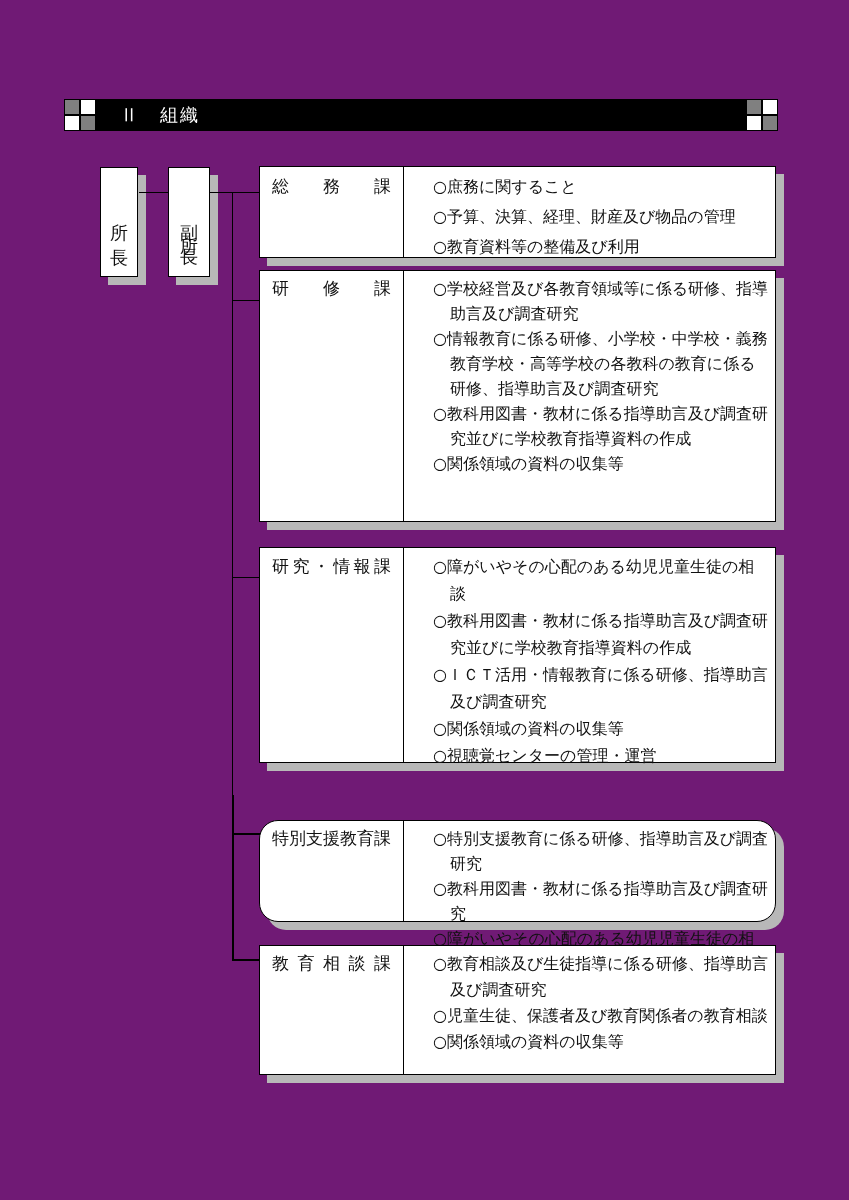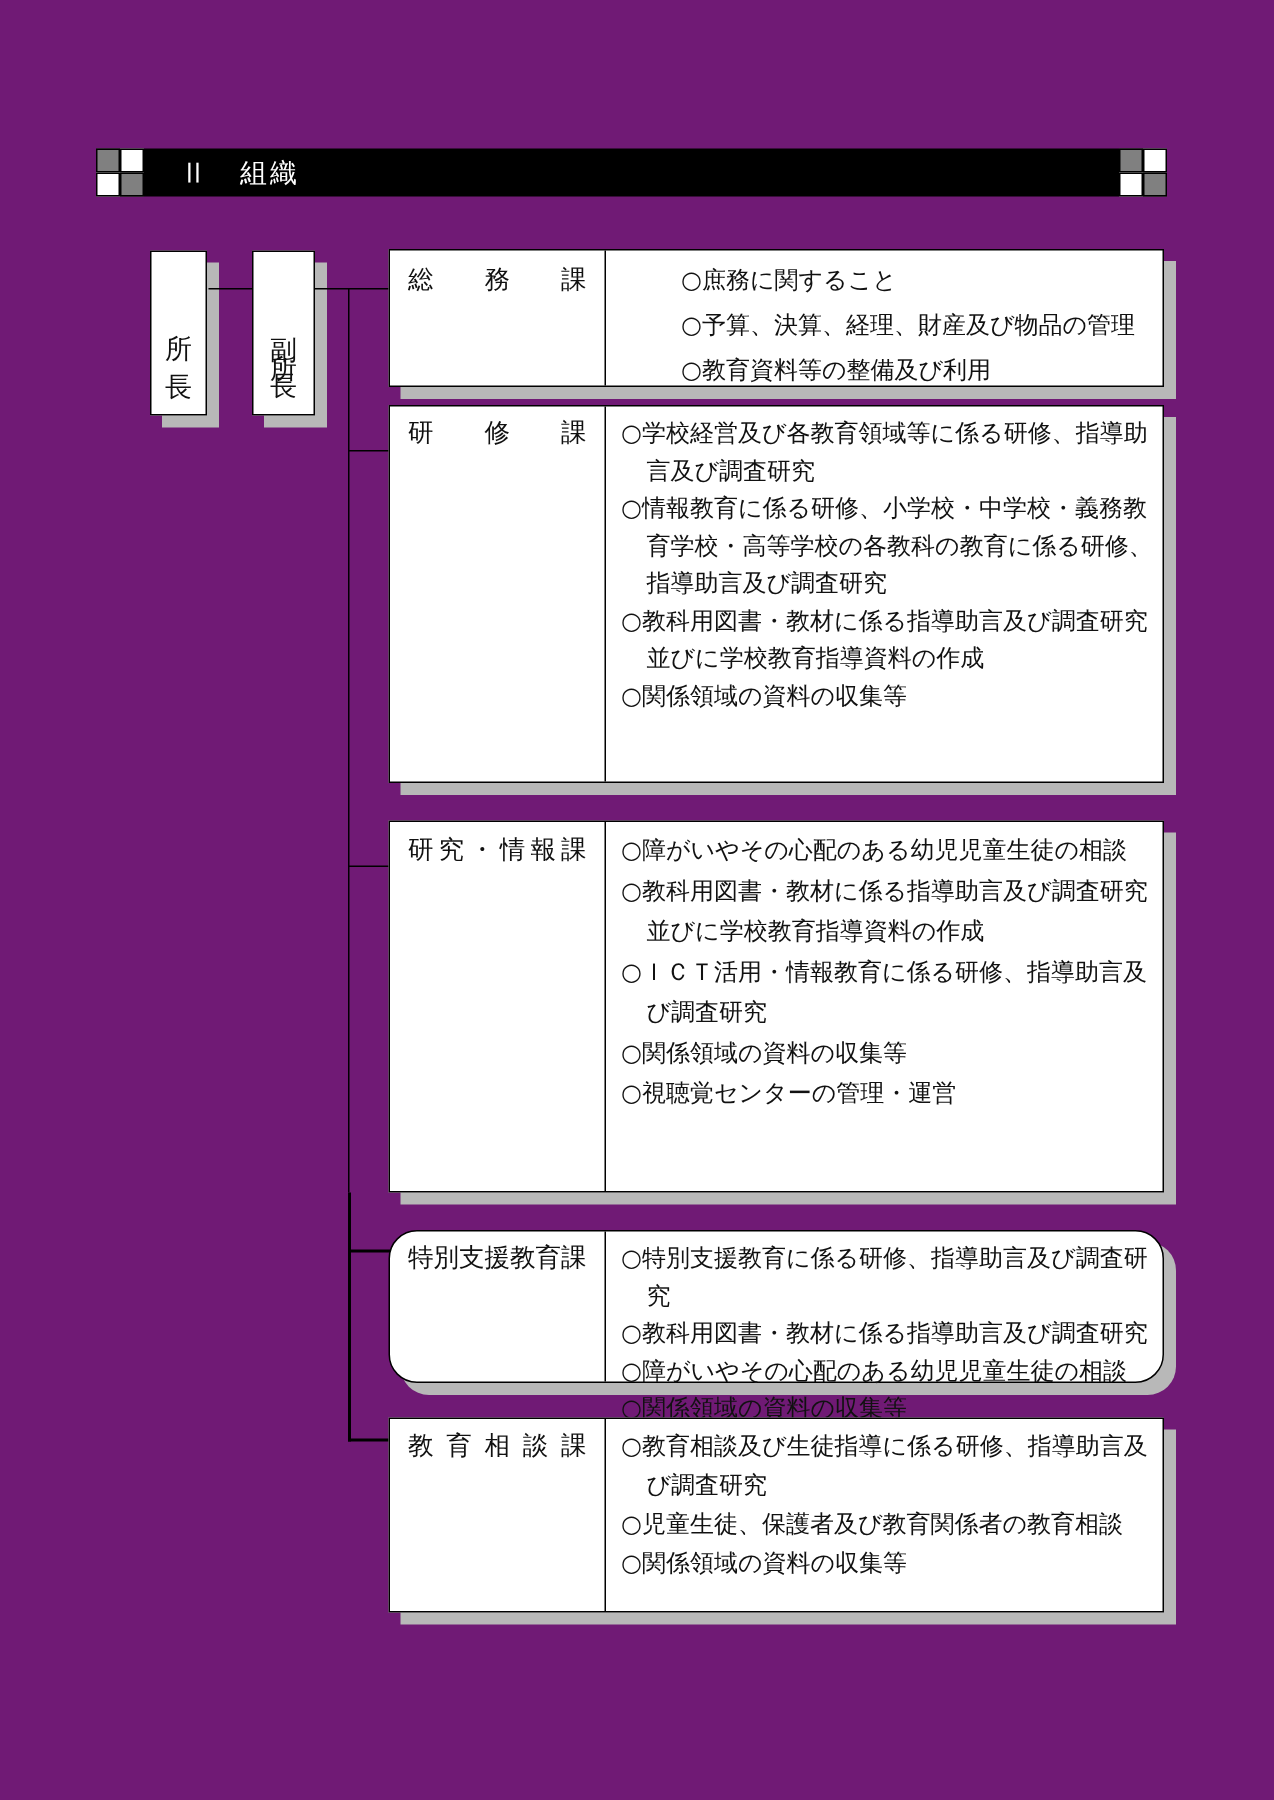--- a/index.html
+++ b/index.html
@@ -69,21 +69,21 @@
     font-family:"Liberation Sans", sans-serif;
     white-space:nowrap;overflow:hidden;
   }
   .duties{
     flex:1 1 auto;list-style:none;margin:0;
     padding:5px 6px 0 10px;
   }
   .duties li{
     font-family:"DejaVu Serif","Liberation Serif",serif;
     font-size:16px;line-height:var(--lh,26px);
-    padding-left:17px;text-indent:-17px;
+    padding-left:17px;text-indent:-17px;margin-left:19px;
   }
 </style>
 </head>
 <body>
 
 <div class="page">
 
   <div class="header-bar"></div>
   <div class="header-title">Ⅱ　組織</div>
   <div class="checker left">
@@ -108,40 +108,40 @@
 
   <div class="hline" style="left:139px;top:192px;width:29px;"></div>
   <div class="hline" style="left:210px;top:192px;width:50px;"></div>
   <div class="vline" style="left:232px;top:192px;height:603px;"></div>
   <div class="vline bold" style="left:231.5px;top:795px;height:166px;"></div>
   <div class="hline" style="left:232px;top:300px;width:28px;"></div>
   <div class="hline" style="left:232px;top:577px;width:28px;"></div>
   <div class="hline bold" style="left:232px;top:833px;width:28px;"></div>
   <div class="hline bold" style="left:232px;top:959px;width:28px;"></div>
 
-  <div class="division" style="top:166px;height:92px;gap:40px;--lh:30px;">
+  <div class="division" style="top:166px;height:92px;--lh:30px;">
     <div class="div-title">総務課</div>
     <ul class="duties">
       <li>○庶務に関すること</li>
       <li>○予算、決算、経理、財産及び物品の管理</li>
       <li>○教育資料等の整備及び利用</li>
     </ul>
   </div>
 
   <div class="division" style="top:270px;height:252px;--lh:25px;">
     <div class="div-title">研修課</div>
     <ul class="duties">
       <li>○学校経営及び各教育領域等に係る研修、指導助言及び調査研究</li>
       <li>○情報教育に係る研修、小学校・中学校・義務教育学校・高等学校の各教科の教育に係る研修、指導助言及び調査研究</li>
       <li>○教科用図書・教材に係る指導助言及び調査研究並びに学校教育指導資料の作成</li>
       <li>○関係領域の資料の収集等</li>
     </ul>
   </div>
 
-  <div class="division" style="top:547px;height:248px;--lh:27px;">
+  <div class="division" style="top:547px;height:216px;--lh:27px;">
     <div class="div-title">研究・情報課</div>
     <ul class="duties">
       <li>○障がいやその心配のある幼児児童生徒の相談</li>
       <li>○教科用図書・教材に係る指導助言及び調査研究並びに学校教育指導資料の作成</li>
       <li>○ＩＣＴ活用・情報教育に係る研修、指導助言及び調査研究</li>
       <li>○関係領域の資料の収集等</li>
       <li>○視聴覚センターの管理・運営</li>
     </ul>
   </div>
 

